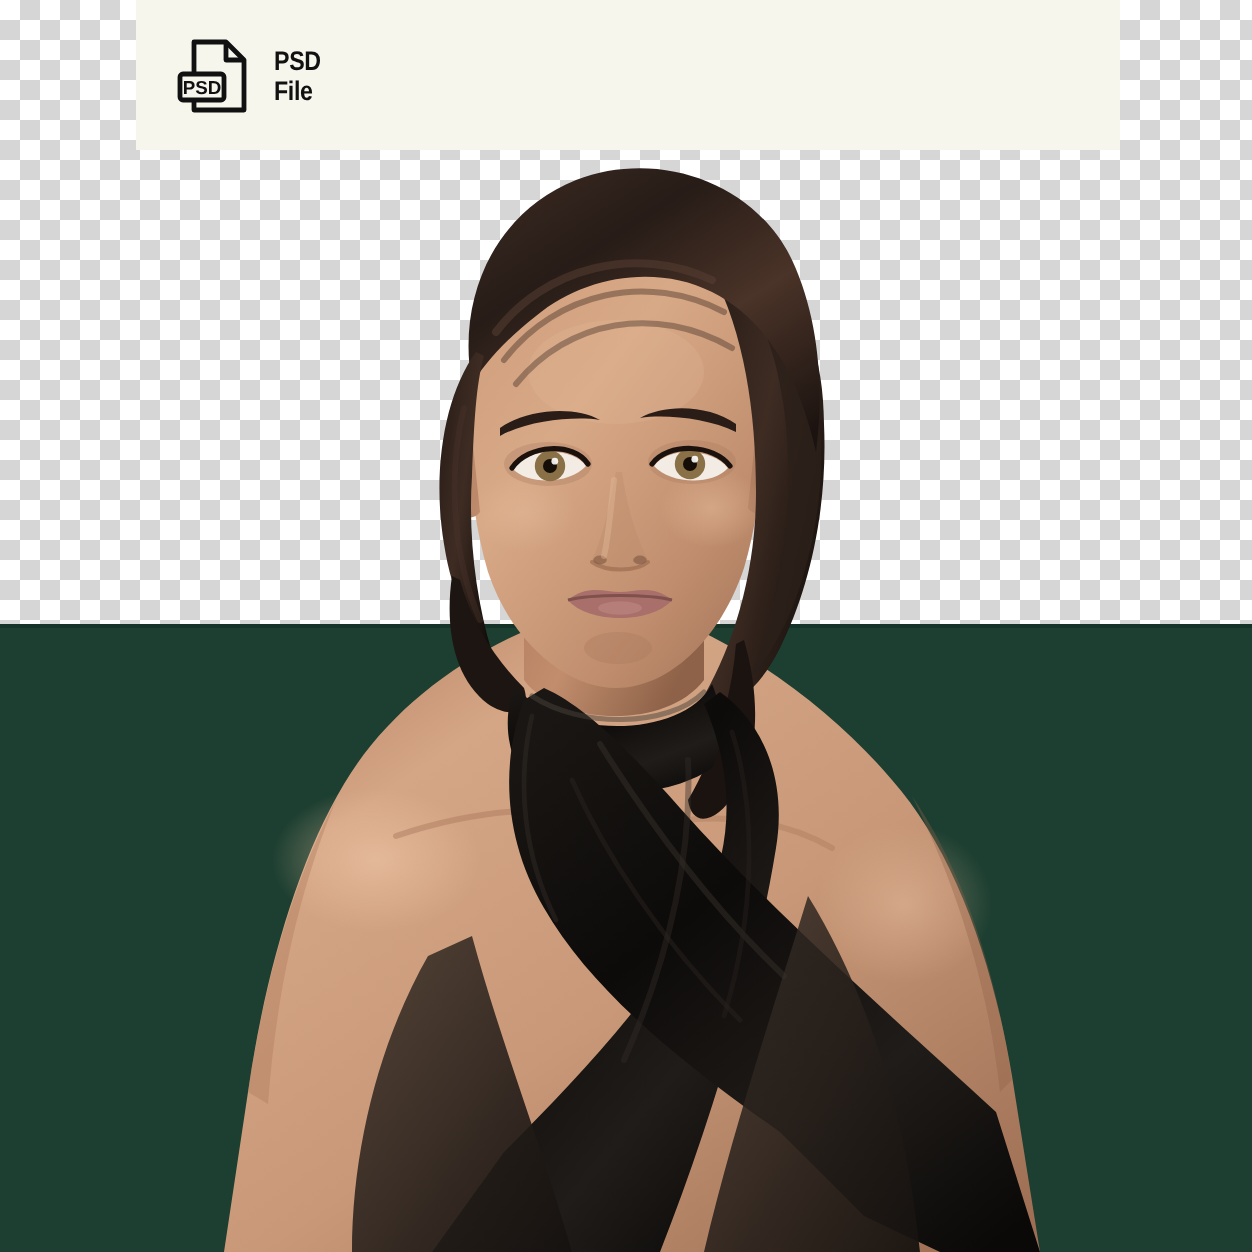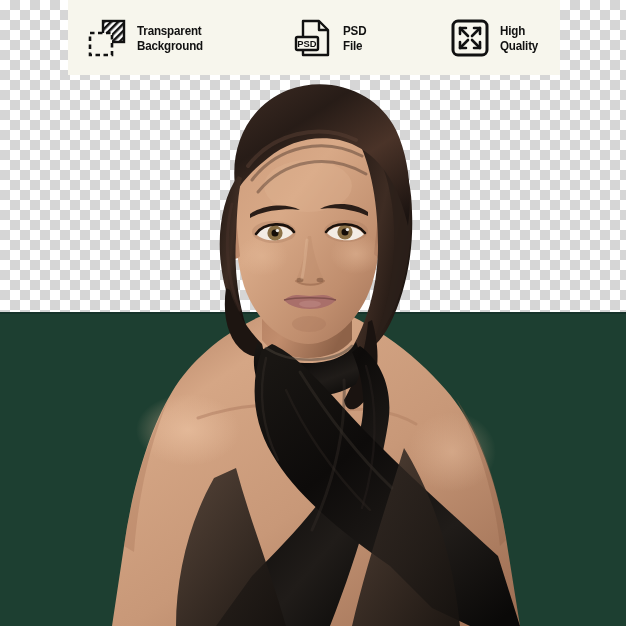--- a/index.html
+++ b/index.html
@@ -301,73 +301,32 @@
 
       <path d="M266 348 C 290 364, 334 364, 352 346" stroke="#4a423a" stroke-width="2.6" fill="none" opacity="0.5" stroke-linecap="round"></path>
 
       <path d="M124 546 C 132 492, 146 442, 168 400 C 150 444, 138 496, 134 552 Z" fill="#a9755a" opacity="0.35"></path>
       <path d="M506 540 C 498 486, 482 436, 456 398 C 478 442, 494 492, 500 546 Z" fill="#8e6248" opacity="0.35"></path>
     </svg>
   </div>
 
   <div id="feature-banner">
 
-    <div class="badge">
-      <span class="badge-icon">
-        <svg viewBox="0 0 42 42" width="42" height="42" xmlns="http://www.w3.org/2000/svg">
-          <defs>
-            <pattern id="hatch" width="5" height="5" patternUnits="userSpaceOnUse" patternTransform="rotate(45)">
-              <rect width="5" height="5" fill="#ffffff"></rect>
-              <rect width="2.5" height="5" fill="#111111"></rect>
-            </pattern>
-          </defs>
-
-          <rect x="17" y="4" width="21" height="21" fill="url(#hatch)" stroke="#111111" stroke-width="2.4"></rect>
-
-          <rect x="4" y="16" width="22" height="22" fill="#f7f6ed" stroke="#111111" stroke-width="2.6" stroke-dasharray="4.5 3.5" stroke-linecap="butt"></rect>
-        </svg>
-      </span>
-      <span class="badge-text">
-        <span>Transparent</span>
-        <span class="l2">Background</span>
-      </span>
-    </div>
 
     <div class="badge">
       <span class="badge-icon">
         <svg viewBox="0 0 42 42" width="42" height="42" xmlns="http://www.w3.org/2000/svg">
           <path d="M11 4 H27 L36 13 V38 H11 Z" fill="none" stroke="#111111" stroke-width="2.4" stroke-linejoin="round"></path>
           <path d="M27 4 V13 H36" fill="none" stroke="#111111" stroke-width="2.4" stroke-linejoin="round"></path>
           <rect x="4" y="20" width="22" height="13" rx="1.5" fill="#f7f6ed" stroke="#111111" stroke-width="2.4"></rect>
           <text x="15" y="30.2" text-anchor="middle" font-family="Liberation Sans, sans-serif" font-size="9.4" font-weight="bold" fill="#111111">PSD</text>
         </svg>
       </span>
       <span class="badge-text">
         <span>PSD</span>
         <span class="l2">File</span>
       </span>
     </div>
 
-    <div class="badge">
-      <span class="badge-icon">
-        <svg viewBox="0 0 42 42" width="42" height="42" xmlns="http://www.w3.org/2000/svg">
-          <rect x="4" y="4" width="34" height="34" rx="5" fill="none" stroke="#111111" stroke-width="3"></rect>
-          <g stroke="#111111" stroke-width="2.6" stroke-linecap="round" stroke-linejoin="round" fill="none">
-            <path d="M19 19 L11 11"></path>
-              <path d="M11 17 V11 H17"></path>
-            <path d="M23 19 L31 11"></path>
-              <path d="M25 11 H31 V17"></path>
-            <path d="M19 23 L11 31"></path>
-              <path d="M11 25 V31 H17"></path>
-            <path d="M23 23 L31 31"></path>
-              <path d="M31 25 V31 H25"></path>
-          </g>
-        </svg>
-      </span>
-      <span class="badge-text">
-        <span>High</span>
-        <span class="l2">Quality</span>
-      </span>
-    </div>
 
   </div>
 
 </div>
 
 </body></html>

